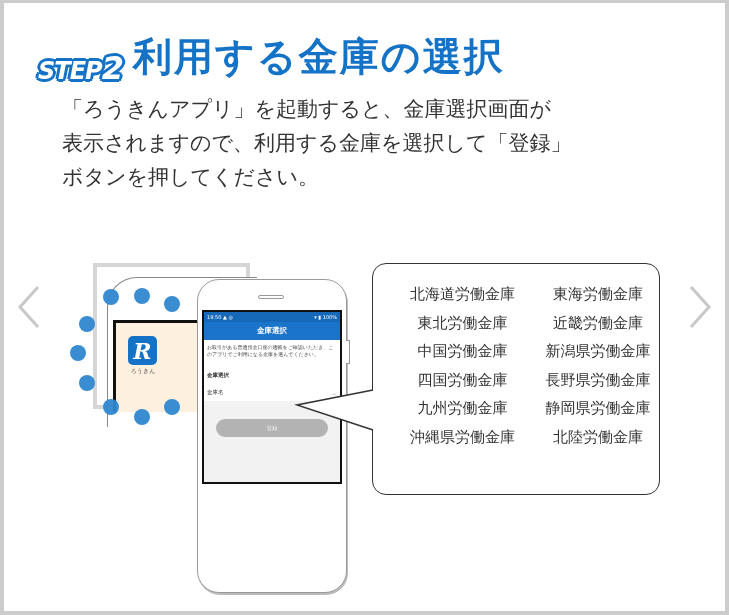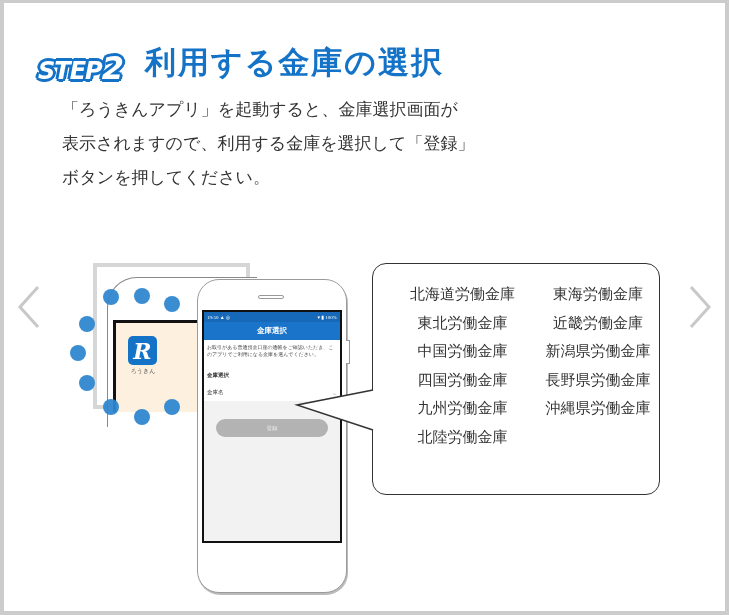--- a/index.html
+++ b/index.html
@@ -22,26 +22,26 @@
       color: #ffffff; font-size: 24px; letter-spacing: -1px;
       -webkit-text-stroke: 0;
       text-shadow:
         -2px -2px 0 #1473c7, 2px -2px 0 #1473c7, -2px 2px 0 #1473c7, 2px 2px 0 #1473c7,
         0 -2px 0 #1473c7, 0 2px 0 #1473c7, -2px 0 0 #1473c7, 2px 0 0 #1473c7,
         -3px 0 0 #1473c7, 3px 0 0 #1473c7, 0 3px 0 #1473c7, 0 -3px 0 #1473c7;
       line-height: 1;
     }
     .step-badge .num { font-size: 32px; }
     .title-text {
-      margin-left: 22px;
-      color: #1473c7; font-weight: bold; font-size: 31px; letter-spacing: 2px;
+      margin-left: 10px;
+      color: #1473c7; font-weight: bold; font-size: 39px; letter-spacing: 2px;
     }
     .desc {
       position: absolute; left: 62px; top: 92px; width: 600px;
-      color: #333333; font-size: 17px; line-height: 34px;
+      color: #333333; font-size: 21px; line-height: 34px;
     }
     .desc div { white-space: nowrap; }
 
     .chev {
       position: absolute; top: 284px; width: 26px; height: 46px;
     }
     .chev.left { left: 16px; }
     .chev.right { left: 687px; }
 
     
@@ -83,22 +83,22 @@
     }
     .speaker {
       position: absolute; left: 258px; top: 295px; width: 26px; height: 4px;
       border: 1px solid #999; border-radius: 3px; box-sizing: border-box;
     }
     .side-btn {
       position: absolute; left: 346px; top: 340px; width: 4px; height: 24px;
       border: 1px solid #999; border-left: none; box-sizing: border-box; background: #fff;
     }
     .screen {
-      position: absolute; left: 202px; top: 310px; width: 140px; height: 233px;
-      border: 2px solid #111; box-sizing: border-box; background: #f2f2f2; overflow: hidden; font-family: Liberation Serif, serif;
+      position: absolute; left: 202px; top: 310px; width: 140px; height: 174px;
+      border: 2px solid #111; box-sizing: border-box; background: #f2f2f2; overflow: hidden;
     }
     .status-bar {
       height: 10px; background: #1569b8; color: #fff; font-size: 5px;
       display: flex; justify-content: space-between; align-items: center; padding: 0 3px;
     }
     .app-bar {
       height: 18px; background: #1a74c9; color: #fff; font-size: 7.5px;
       display: flex; align-items: center; justify-content: center; font-weight: bold;
     }
     .screen-msg {
@@ -201,16 +201,17 @@
   <div class="bank-grid">
     <span>北海道労働金庫</span>
     <span>東海労働金庫</span>
     <span>東北労働金庫</span>
     <span>近畿労働金庫</span>
     <span>中国労働金庫</span>
     <span>新潟県労働金庫</span>
     <span>四国労働金庫</span>
     <span>長野県労働金庫</span>
     <span>九州労働金庫</span>
+    <span>静岡県労働金庫</span>
     <span>沖縄県労働金庫</span>
     <span>北陸労働金庫</span>
   </div>
 </div>
 
 </body></html>

